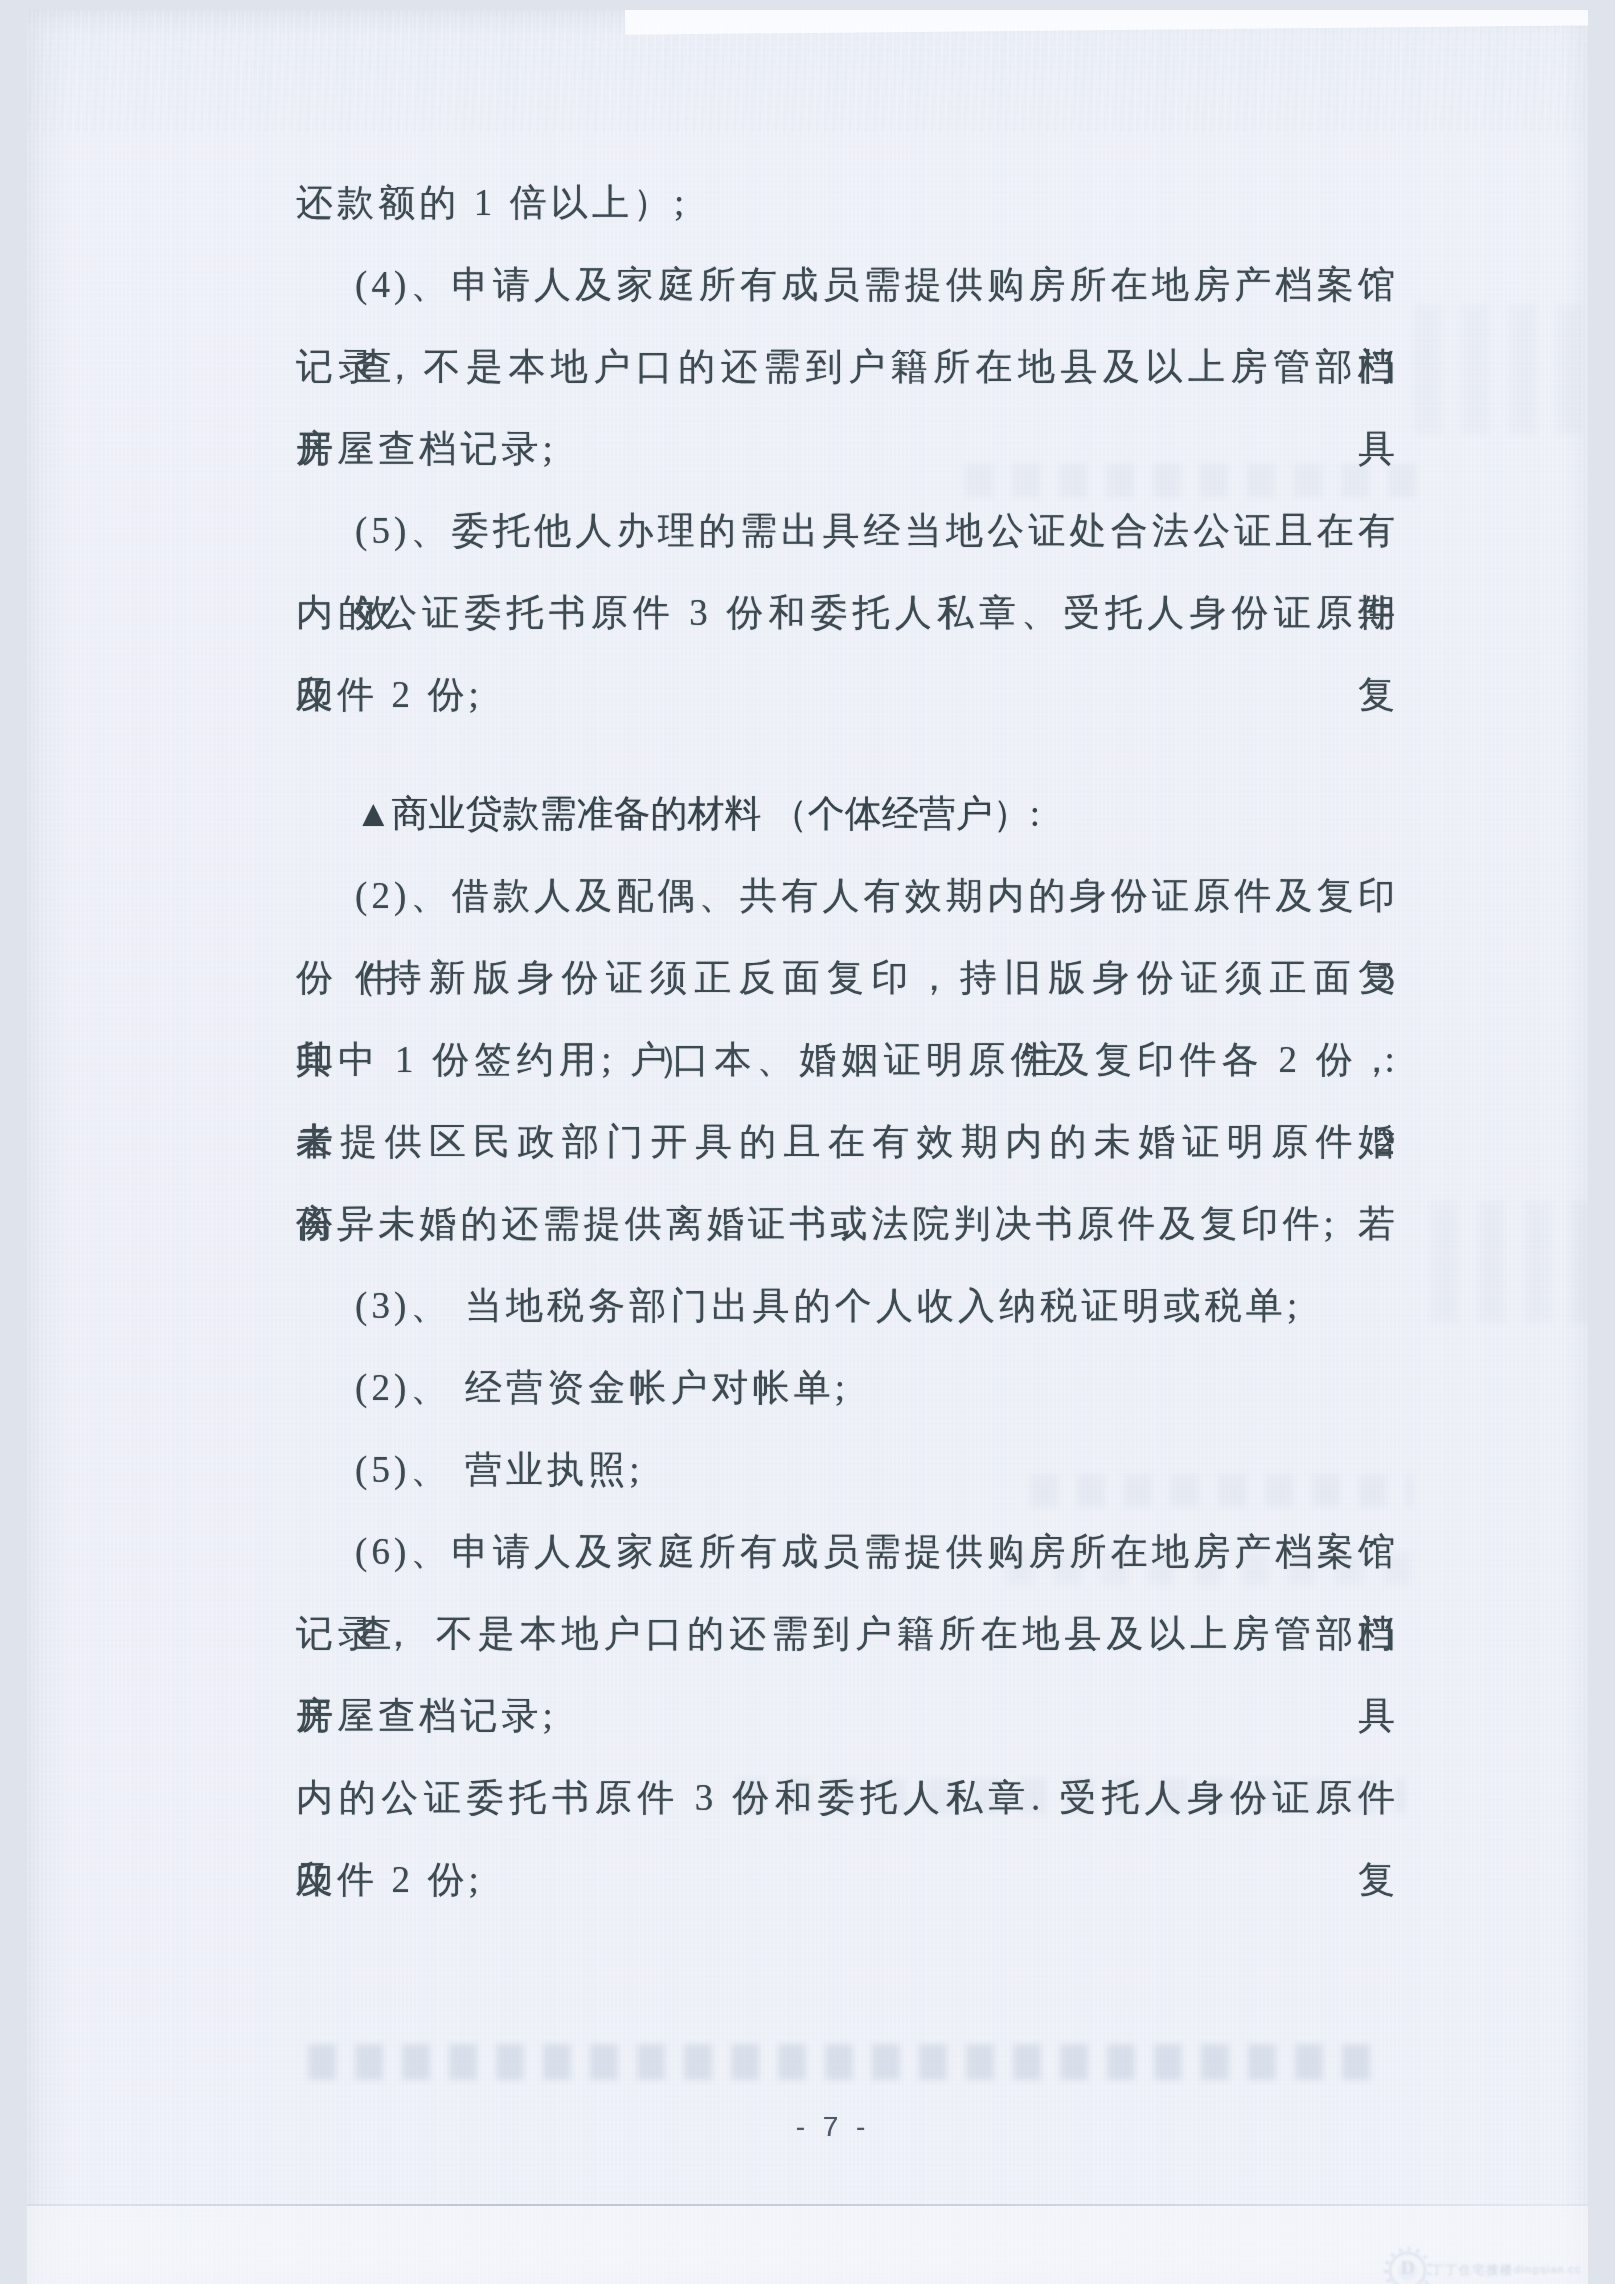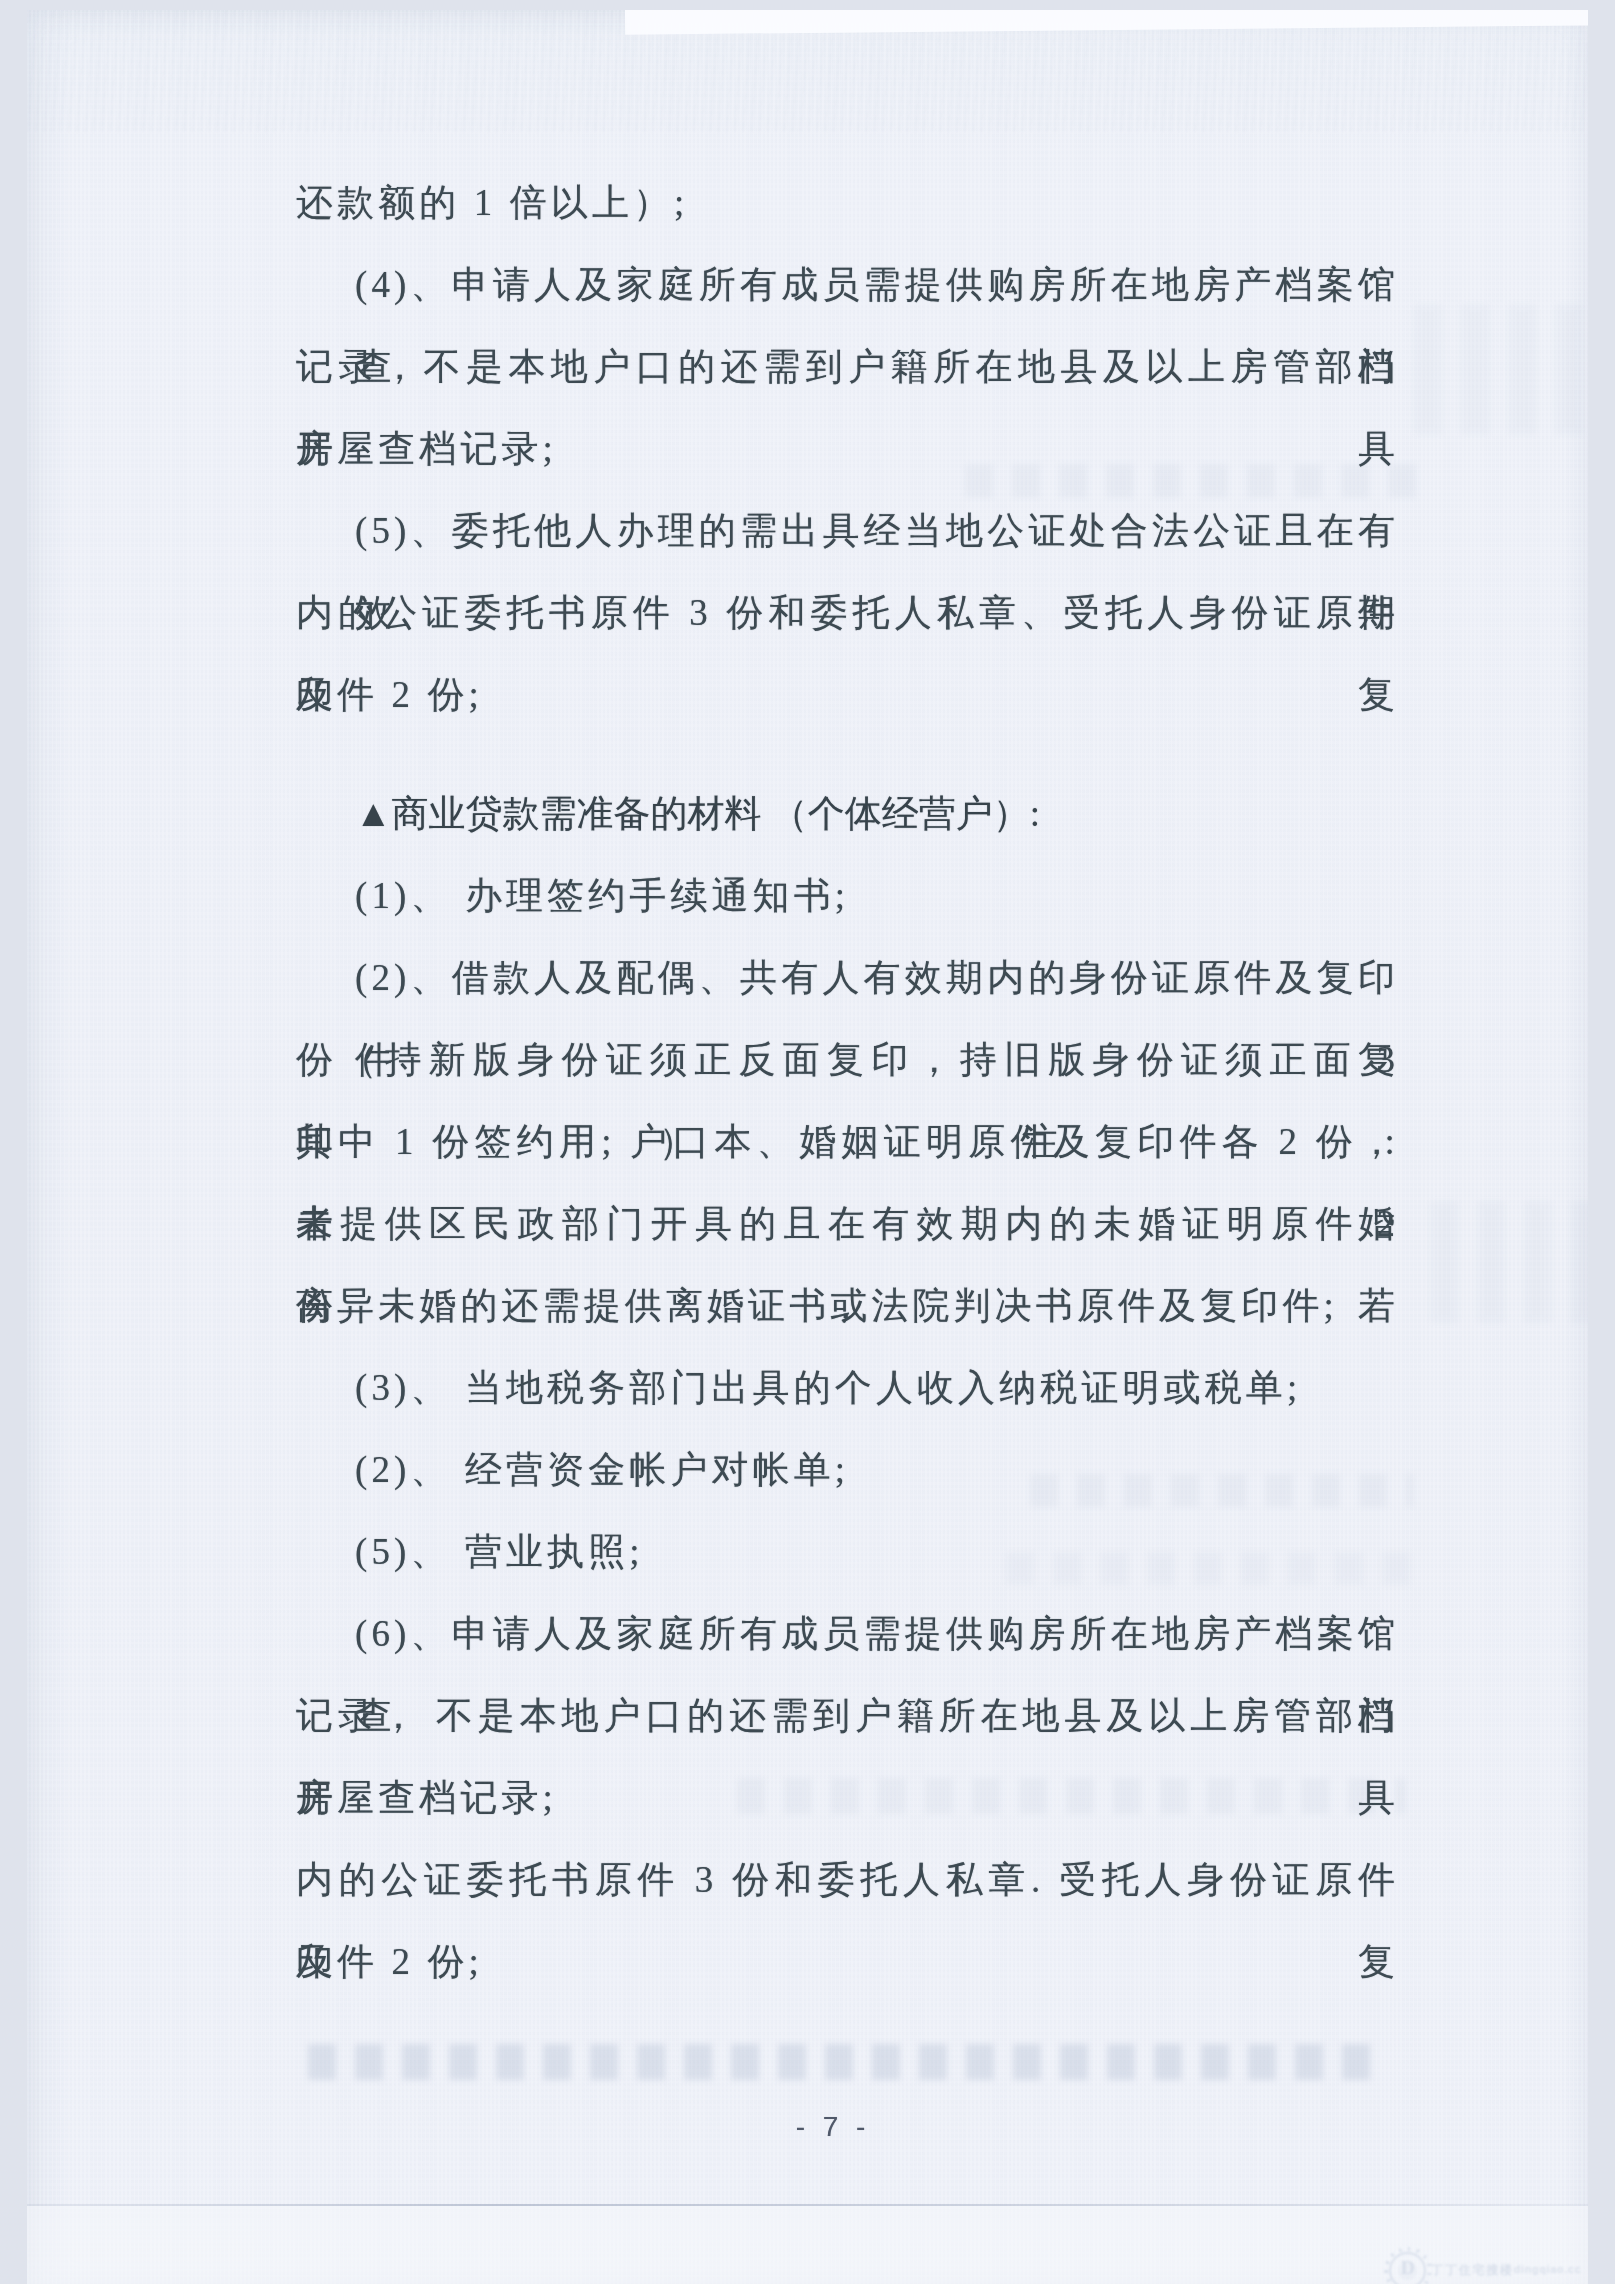--- a/index.html
+++ b/index.html
@@ -165,23 +165,20 @@
   </div>
       <div class="line justify">
     <span>内的公证委托书原件 3 份和委托人私章、受托人身份证原件及复</span>
   </div>
       <div class="line">
     <span>印件 2 份;</span>
   </div>
       <div class="line indent heading">
     <span>▲商业贷款需准备的材料 （个体经营户）:</span>
   </div>
-      <div class="line indent">
-    <span>(1)、 办理签约手续通知书;</span>
-  </div>
       <div class="line indent justify">
     <span>(2)、借款人及配偶、共有人有效期内的身份证原件及复印件 3</span>
   </div>
       <div class="line justify">
     <span>份（持新版身份证须正反面复印，持旧版身份证须正面复印）注:</span>
   </div>
       <div class="line justify">
     <span>其中 1 份签约用; 户口本、婚姻证明原件及复印件各 2 份， 未婚</span>
   </div>
       <div class="line justify">

